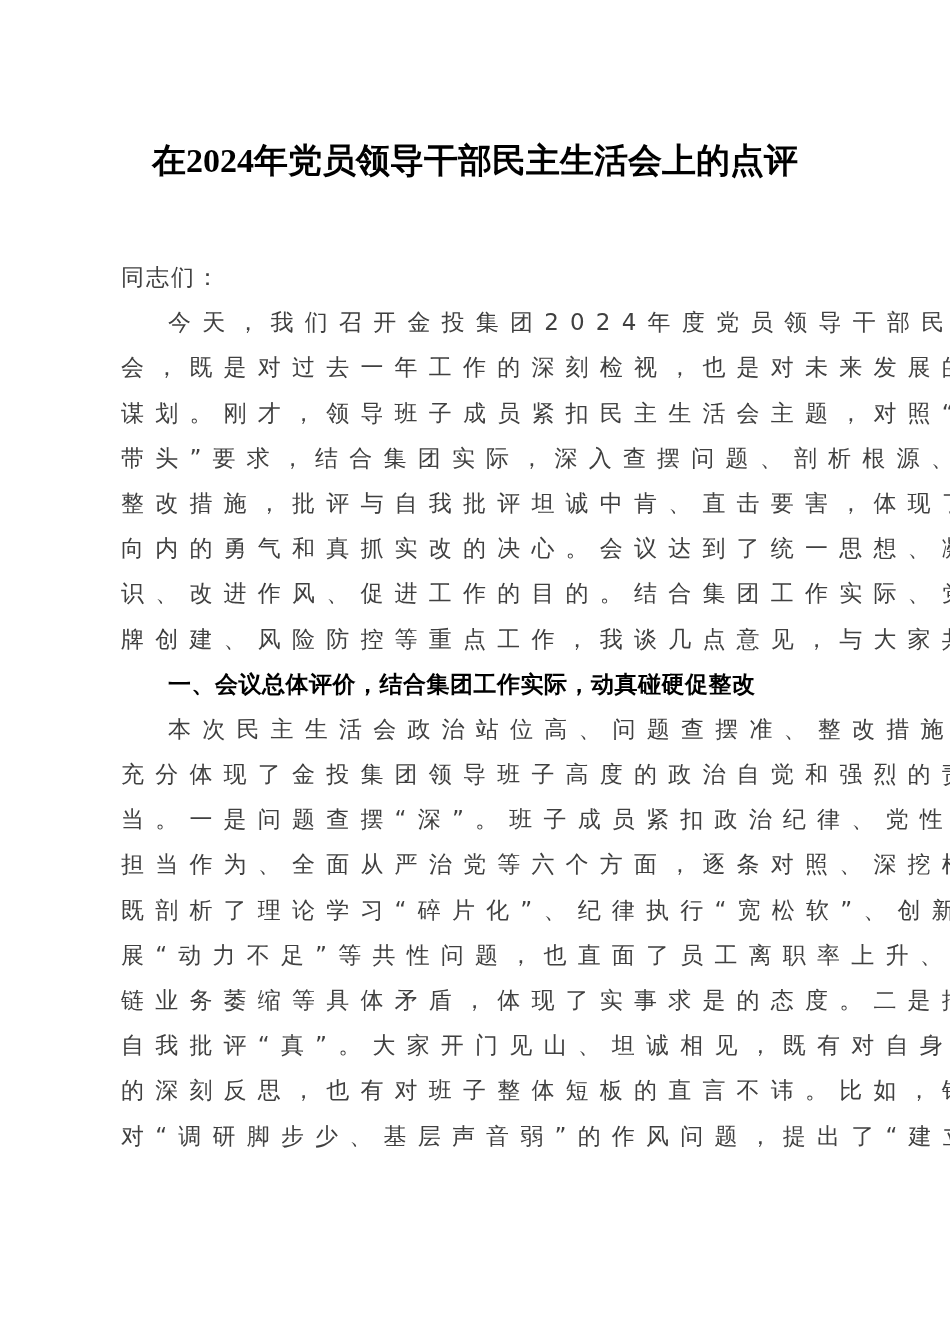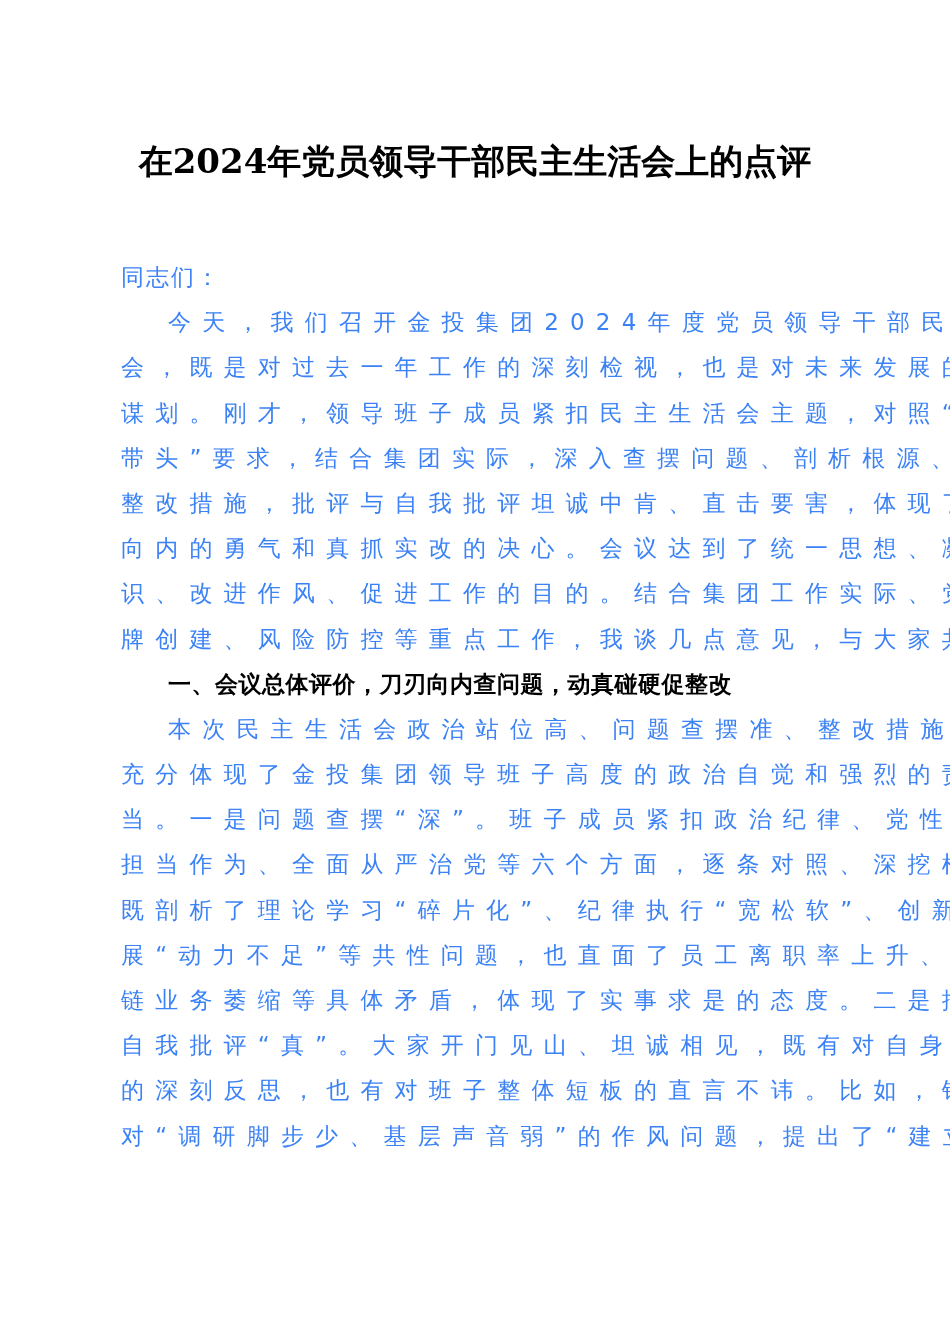--- a/index.html
+++ b/index.html
@@ -27,37 +27,37 @@
       left: 100px;
       top: 138px;
       width: 750px;
       text-align: center;
       font-family: "DejaVu Serif", "Liberation Serif", serif;
       font-weight: bold;
       font-size: 34px;
       line-height: 46px;
       letter-spacing: 0px;
     }
-    .title .tline { display: block; white-space: nowrap; }
+    .title .tline { display: block; white-space: nowrap; font-family: Liberation Serif, serif; }
     .body {
       position: absolute;
       left: 121px;
       top: 255px;
       width: 720px;
       font-size: 23px;
       font-family: "DejaVu Sans", "Liberation Sans", sans-serif;
       font-weight: normal;
     }
     .line {
       display: block;
       height: 45.2px;
       line-height: 45.2px;
       white-space: nowrap;
       letter-spacing: 11.2px;
-      color: #3b82f6;
+      color: #404040;
     }
     .line.indent { padding-left: 47px; }
     .line.heading {
       font-weight: bold;
       padding-left: 47px;
       letter-spacing: 0.5px;
       color: #000;
     }
     .salutation { letter-spacing: 2px; }
   </style>
@@ -77,21 +77,21 @@
       <span class="line indent">今天，我们召开金投集团2024年度党员领导干部民主生活</span>
       <span class="line">会，既是对过去一年工作的深刻检视，也是对未来发展的全面</span>
       <span class="line">谋划。刚才，领导班子成员紧扣民主生活会主题，对照“四个</span>
       <span class="line">带头”要求，结合集团实际，深入查摆问题、剖析根源、提出</span>
       <span class="line">整改措施，批评与自我批评坦诚中肯、直击要害，体现了刀刃</span>
       <span class="line">向内的勇气和真抓实改的决心。会议达到了统一思想、凝聚共</span>
       <span class="line">识、改进作风、促进工作的目的。结合集团工作实际、党建品</span>
       <span class="line">牌创建、风险防控等重点工作，我谈几点意见，与大家共勉。</span>
     </div>
 
-    <span class="line heading">一、会议总体评价，刀刃向内查问题，动真碰硬促整改</span>
+    <span class="line heading">一、会议总体评价，结合集团工作实际，动真碰硬促整改</span>
 
     <div>
       <span class="line indent">本次民主生活会政治站位高、问题查摆准、整改措施实，</span>
       <span class="line">充分体现了金投集团领导班子高度的政治自觉和强烈的责任担</span>
       <span class="line">当。一是问题查摆“深”。班子成员紧扣政治纪律、党性修养、</span>
       <span class="line">担当作为、全面从严治党等六个方面，逐条对照、深挖根源，</span>
       <span class="line">既剖析了理论学习“碎片化”、纪律执行“宽松软”、创新发</span>
       <span class="line">展“动力不足”等共性问题，也直面了员工离职率上升、供应</span>
       <span class="line">链业务萎缩等具体矛盾，体现了实事求是的态度。二是批评与</span>
       <span class="line">自我批评“真”。大家开门见山、坦诚相见，既有对自身问题</span>

